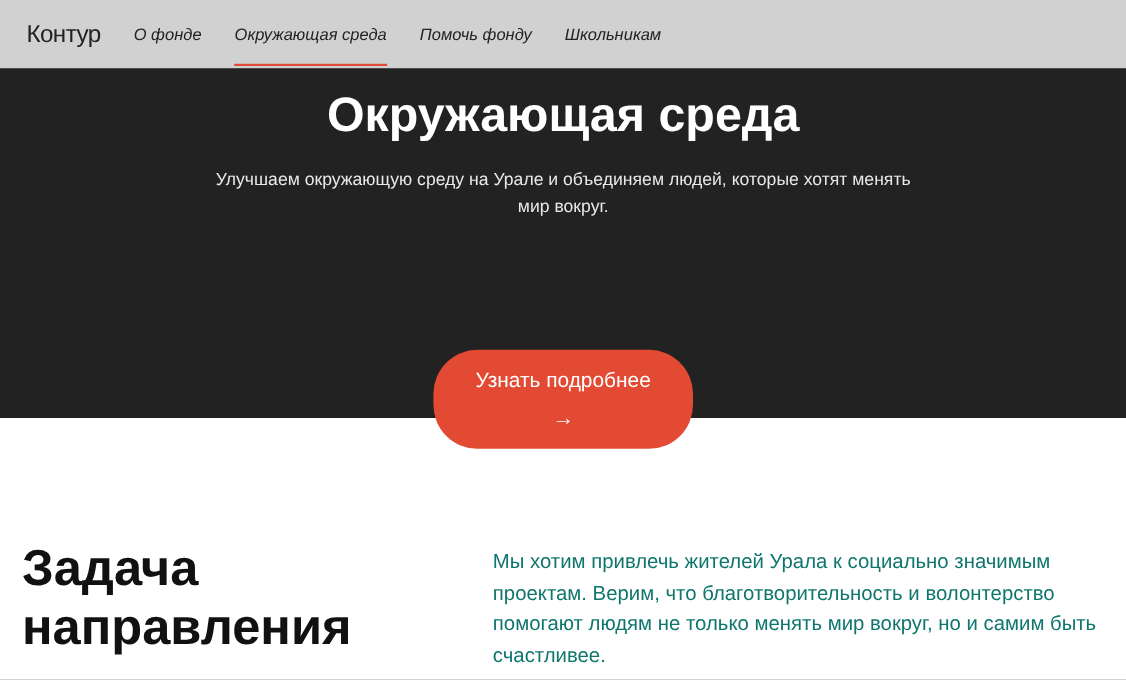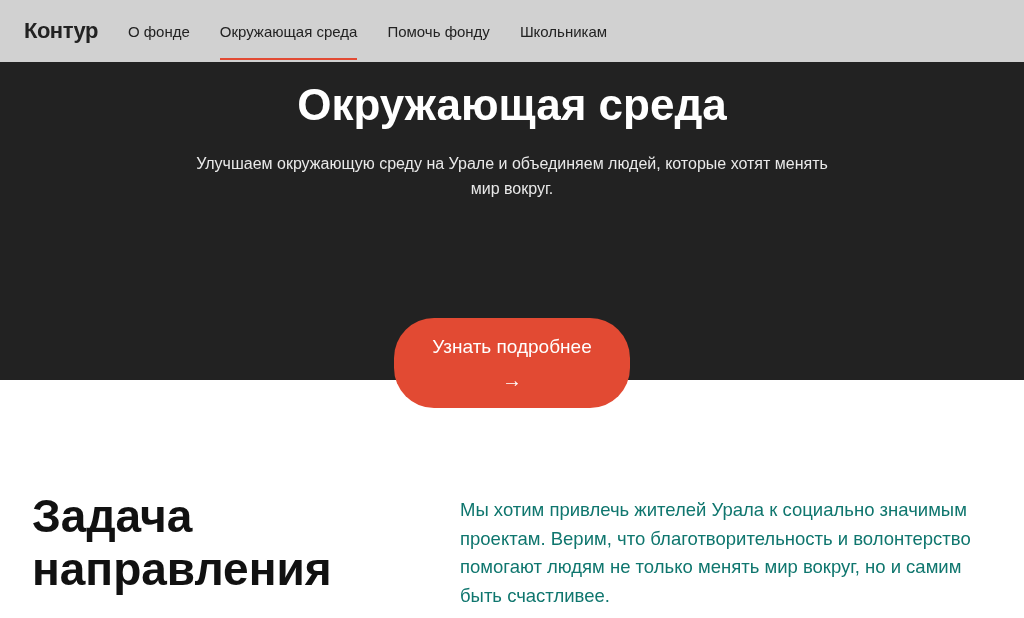--- a/index.html
+++ b/index.html
@@ -12,29 +12,30 @@
   }
   .nav {
     background: #d1d1d1;
     height: 62px;
     display: flex;
     align-items: center;
     padding: 0 24px;
     gap: 30px;
   }
   .logo {
-    font-weight: 700;
+    font-weight: 400;
     font-size: 22px;
     color: #222;
     letter-spacing: -0.5px;
   }
   .nav-items {
     display: flex;
     gap: 30px;
     align-items: center;
+    font-style: italic;
   }
   .nav-item {
     font-size: 15px;
     color: #222;
     cursor: pointer;
     padding: 20px 0 18px 0;
     border-bottom: 2px solid transparent;
   }
   .nav-item.active {
     border-bottom: 2px solid #e24a33;
@@ -79,21 +80,21 @@
     gap: 12px;
     flex-direction: column;
   }
   .arrow {
     display: inline-block;
     font-size: 20px;
     line-height: 1;
   }
   .section {
     display: flex;
-    padding: 110px 24px 0 32px;
+    padding: 110px 24px 0 20px;
     gap: 48px;
   }
   .section-title {
     font-size: 46px;
     font-weight: 700;
     line-height: 1.15;
     color: #111;
     flex: 0 0 380px;
   }
   .section-body {

